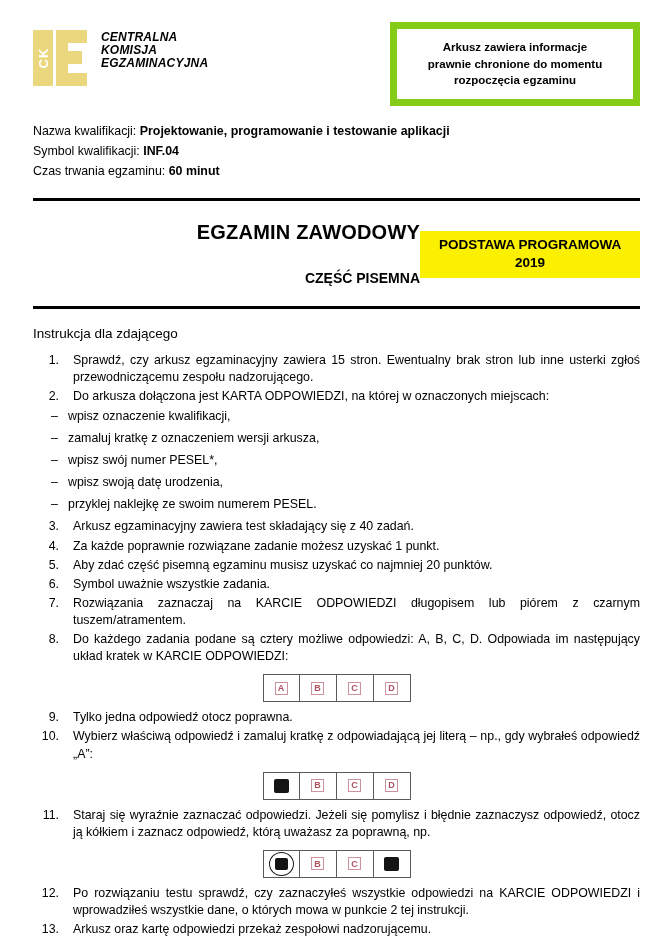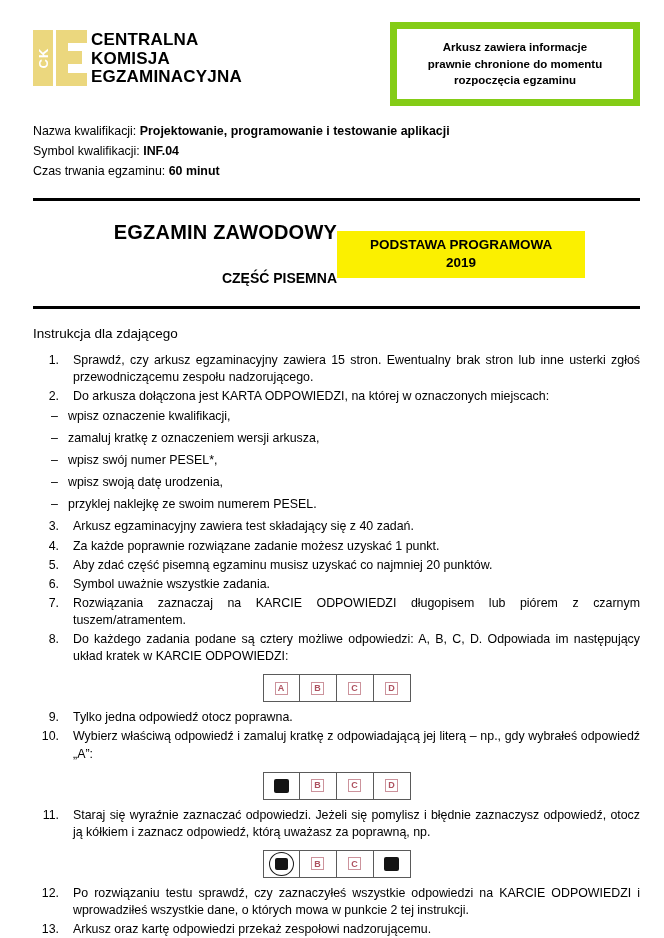--- a/index.html
+++ b/index.html
@@ -17,39 +17,39 @@
   .logo .bar { position:absolute; left:0; top:0; width:20px; height:56px; background:#EBD77E; }
   .logo .bar .ck {
     position:absolute; left:50%; top:50%;
     transform:translate(-50%,-50%) rotate(-90deg);
     color:#fff; font-weight:bold; font-size:13px; letter-spacing:1px;
   }
   .logo .stem { position:absolute; left:23px; top:0; width:12px; height:56px; background:#EBD77E; }
   .logo .arm-top { position:absolute; left:35px; top:0; width:19px; height:13px; background:#EBD77E; }
   .logo .arm-mid { position:absolute; left:35px; top:21px; width:14px; height:13px; background:#EBD77E; }
   .logo .arm-bot { position:absolute; left:35px; bottom:0; width:19px; height:13px; background:#EBD77E; }
-  .org-name { font-weight:bold; font-size:17px; line-height:1.1; letter-spacing:0.2px; padding-top:1px; }
+  .org-name { margin-left:10px; font-weight:bold; font-size:12px; line-height:1.1; letter-spacing:0.2px; padding-top:1px;font-style:italic; }
   .notice-box {
     width:250px; border:7px solid #84cc16; text-align:center;
     font-weight:bold; font-size:11.5px; line-height:1.45; padding:10px 6px; margin-top:0;
   }
 
   
   .quals { margin-top:16px; font-size:12.4px; line-height:1.6; }
   .quals b { font-weight:bold;margin-top:20px; }
 
   .hr-thick { height:3px; background:#000; margin-top:16px; }
 
   
   .title-row { display:flex; margin-top:20px; }
   .title-left { flex:1; }
   .main-title { font-weight:bold; font-size:20px; letter-spacing:0.2px;text-align:right; }
   .sub-title { font-weight:bold; font-size:14px; margin-top:26px;text-align:right; }
   .program-box {
-    width:248px; margin-right:55px; margin-top:10px; align-self:flex-start;
+    width:220px; margin-top:10px; align-self:flex-start;
     background:#FBF000; text-align:center; font-weight:bold; font-size:13.5px;
     line-height:1.4; padding:5px 2px;
   }
   .hr2 { margin-top:20px; }
 
   
   .instr-heading { font-weight:normal; font-size:13.5px; margin:17px 0 11px; }
   .list { font-size:12.4px; line-height:1.38; }
   .item { display:flex; margin-bottom:2px; }
   .item .num { width:26px; text-align:right; margin-right:14px; flex-shrink:0; }

